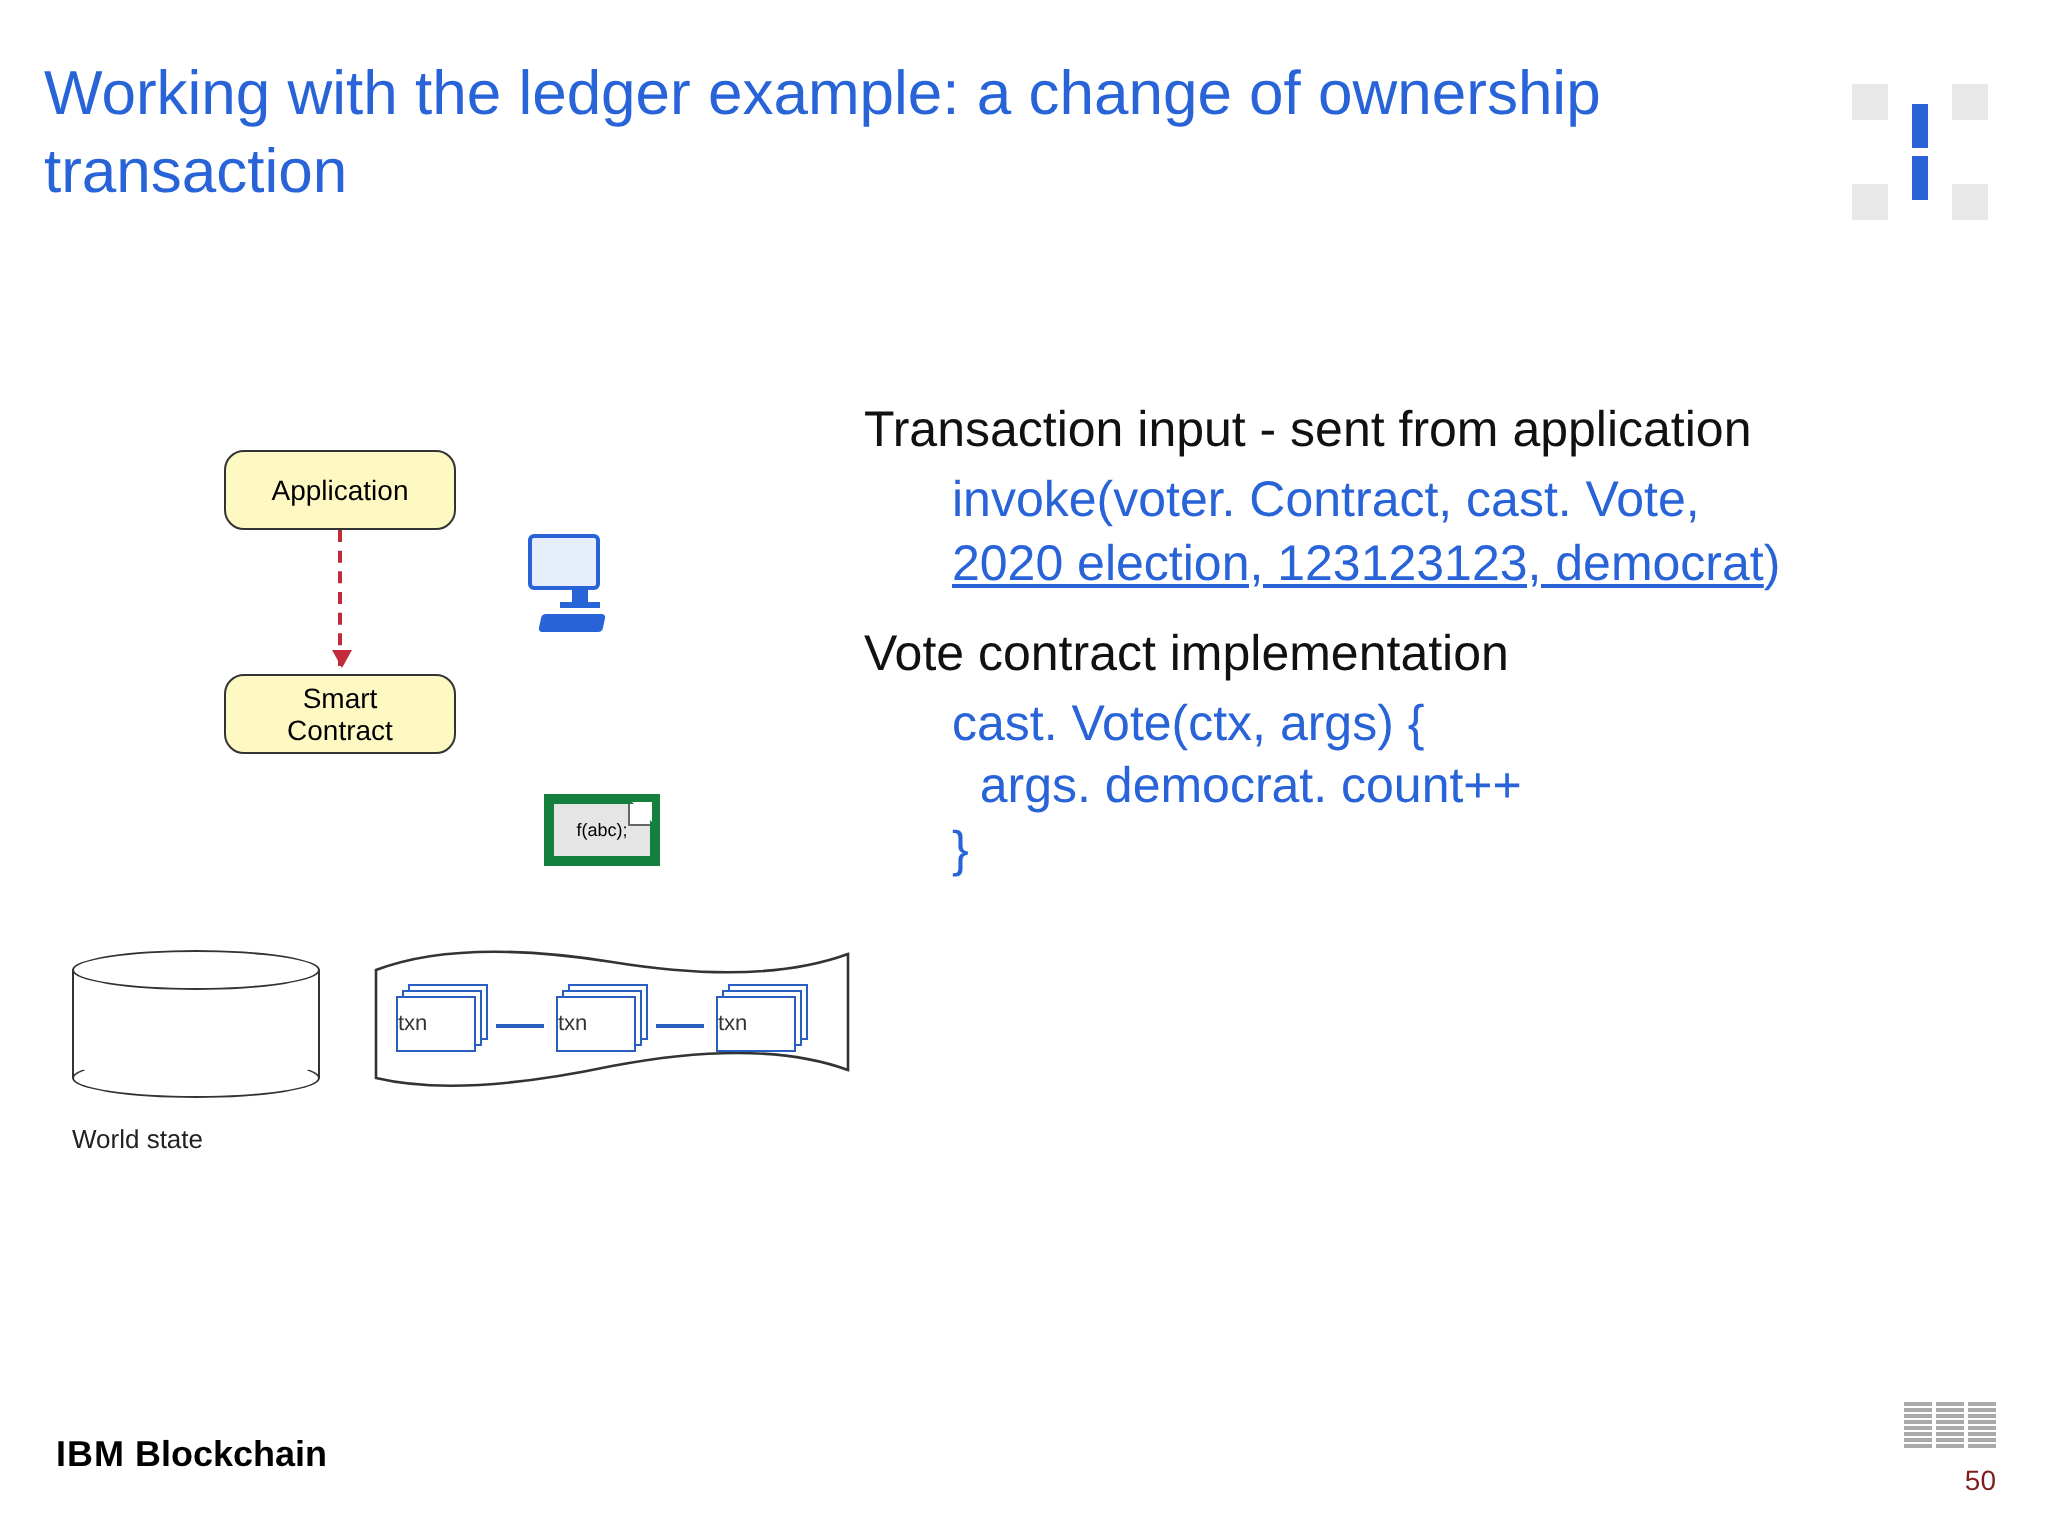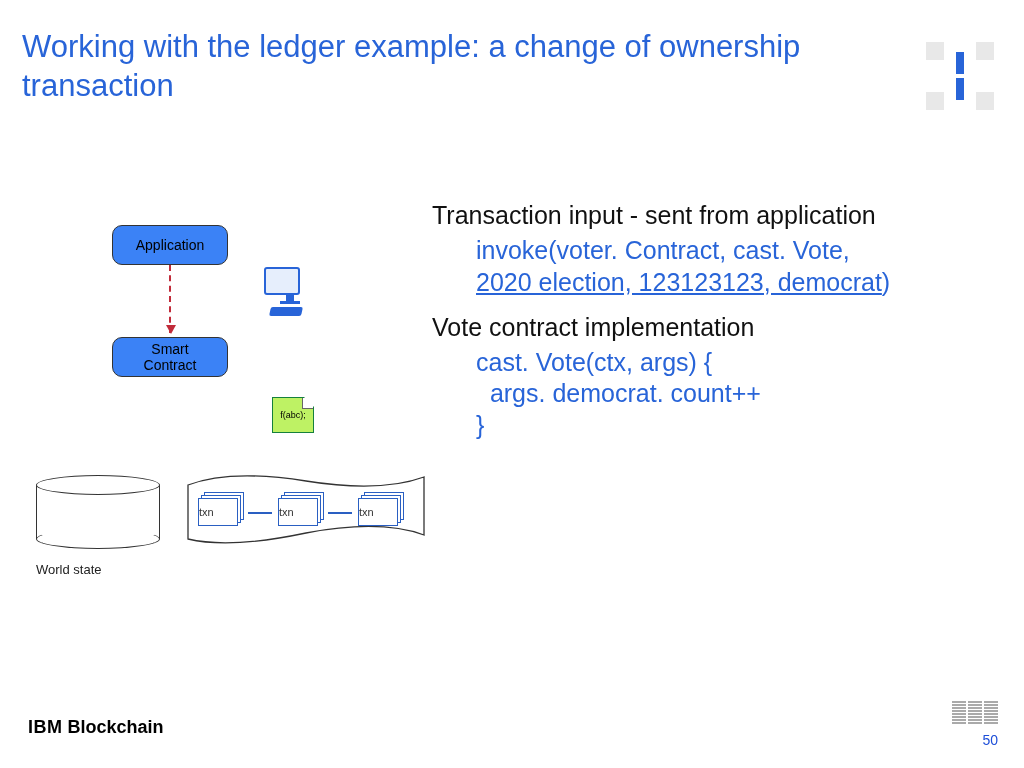--- a/index.html
+++ b/index.html
@@ -59,21 +59,21 @@
   .app-box, .sc-box {
     border: 1.3px solid #333;
     border-radius: 10px;
     width: 116px;
     height: 40px;
     display: flex;
     align-items: center;
     justify-content: center;
     font-size: 14px;
     text-align: center;
-    background: #3b82f6;
+    background: #fef9c3;
     position: relative;
   }
   .sc-box {
     margin-top: 72px;
   }
   .arrow {
     position: absolute;
     left: 57px;
     top: 40px;
     width: 1px;
@@ -111,24 +111,24 @@
     width: 20px; height: 3px; background: #2864d8; margin: 0 auto;
   }
   .computer-icon .kb {
     width: 32px; height: 9px; background: #2864d8; border-radius: 2px; margin-top: 3px;
     transform: skewX(-12deg) translateX(6px);
   }
   .code-note {
     position: absolute;
     left: 160px;
     top: 172px;
-    width: 42px;
+    width: 58px;
     height: 36px;
-    border: 1px solid #15803d;
-    background: #bef264;
+    border: 5px solid #15803d;
+    background: #e5e5e5;
     font-size: 9px;
     display: flex;
     align-items: center;
     justify-content: center;
   }
   .code-note::before {
     content: "";
     position: absolute;
     top: -1px; right: -1px;
     border-style: solid;
@@ -261,21 +261,21 @@
   .ibm-corner .barline {
     width: 14px;
     height: 2px;
     background: #aaa;
   }
   .page-num {
     position: absolute;
     right: 26px;
     bottom: 20px;
     font-size: 14px;
-    color: #1d4ed8;
+    color: #7f1d1d;
   }
 </style>
 </head>
 <body>
 
 <div class="slide-title">Working with the ledger example: a change of ownership transaction</div>
 
 <div class="corner-logo">
   <div class="sq tl"></div>
     <div class="sq tr"></div>

